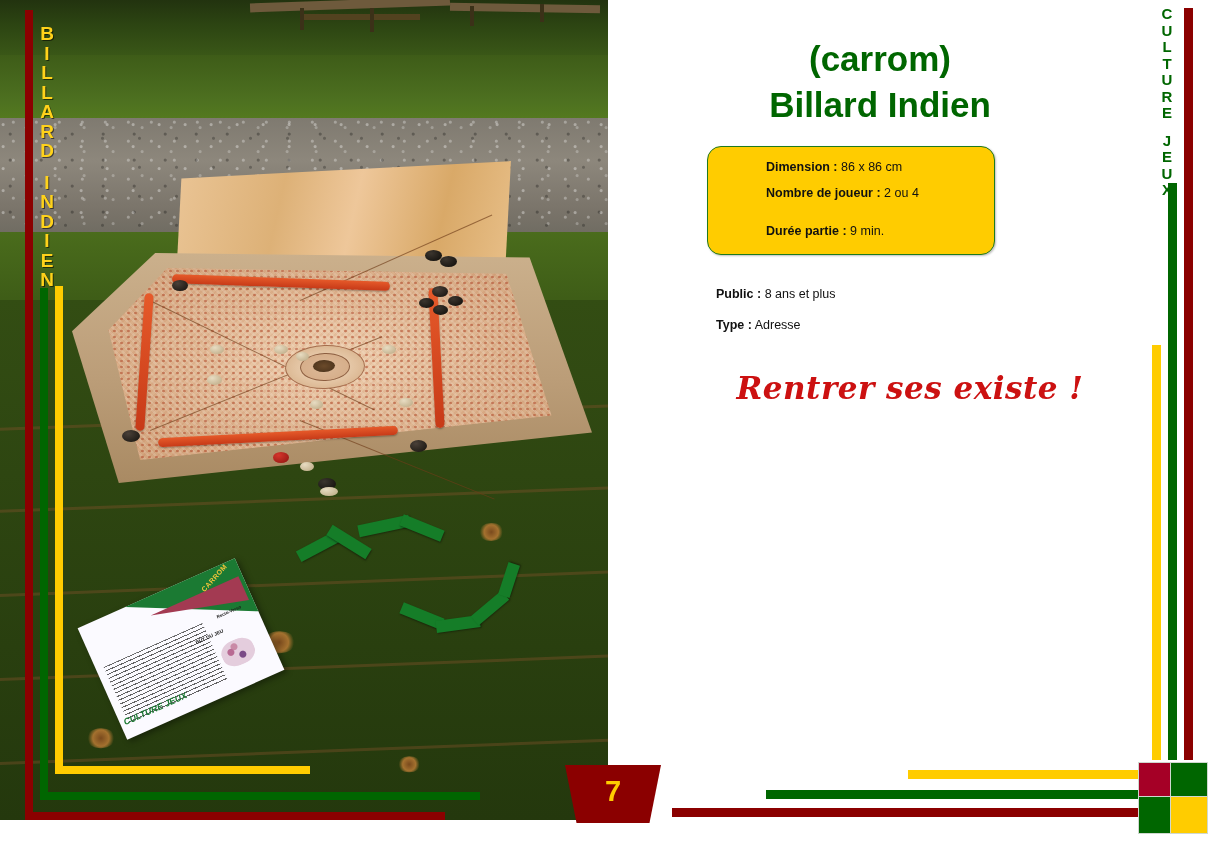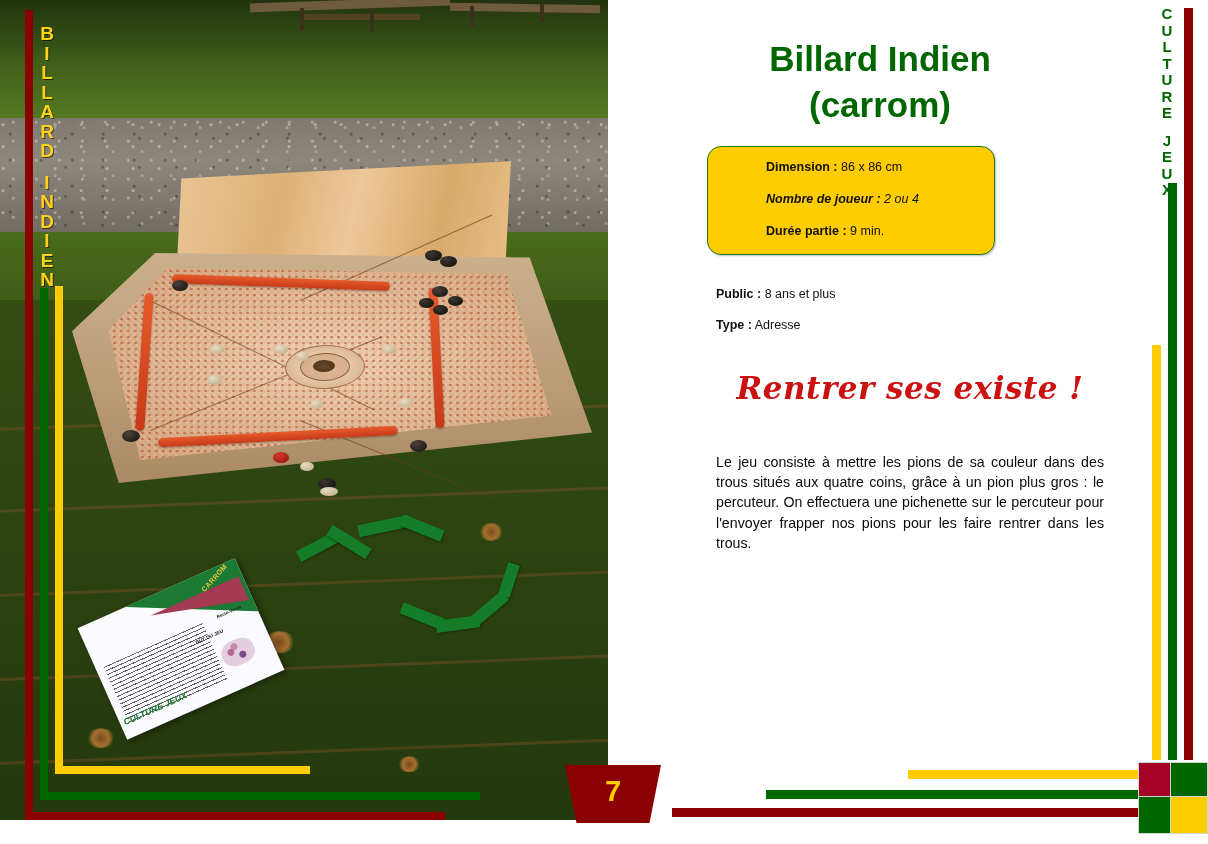--- a/index.html
+++ b/index.html
@@ -268,30 +268,30 @@
     <div class="gap"></div>
     <div>I</div>
     <div>N</div>
     <div>D</div>
     <div>I</div>
     <div>E</div>
     <div>N</div>
   </div>
 
   <div class="title">
+    <div>(carrom)</div>
     <div>Billard Indien</div>
-    <div>(carrom)</div>
   </div>
 
   <div class="infobox">
     <div class="infoline" style="top:13px;">
       <b>Dimension :</b>
       <span>86 x 86 cm</span>
     </div>
-    <div class="infoline" style="top:45px;font-style:italic;">
+    <div class="infoline" style="top:39px;">
       <b>Nombre de joueur :</b>
       <span>2 ou 4</span>
     </div>
     <div class="infoline" style="top:77px;">
       <b>Durée partie :</b>
       <span>9 min.</span>
     </div>
   </div>
 
   <div class="meta" style="top:287px;">
@@ -299,21 +299,20 @@
     <span>8 ans et plus</span>
   </div>
   <div class="meta" style="top:318px;">
     <b>Type :</b>
     <span>Adresse</span>
   </div>
 
   <div class="script">Rentrer ses existe !</div>
 
   <div class="body">
-    <p>Le jeu consiste à mettre les pions de sa couleur dans des trous situés aux quatre coins, grâce à un pion plus gros : le percuteur. On effectuera une pichenette sur le percuteur pour l'envoyer frapper nos pions pour les faire rentrer dans les trous.</p>
   </div>
 
   <div class="vtitle-r">
     <div>C</div>
     <div>U</div>
     <div>L</div>
     <div>T</div>
     <div>U</div>
     <div>R</div>
     <div>E</div>

